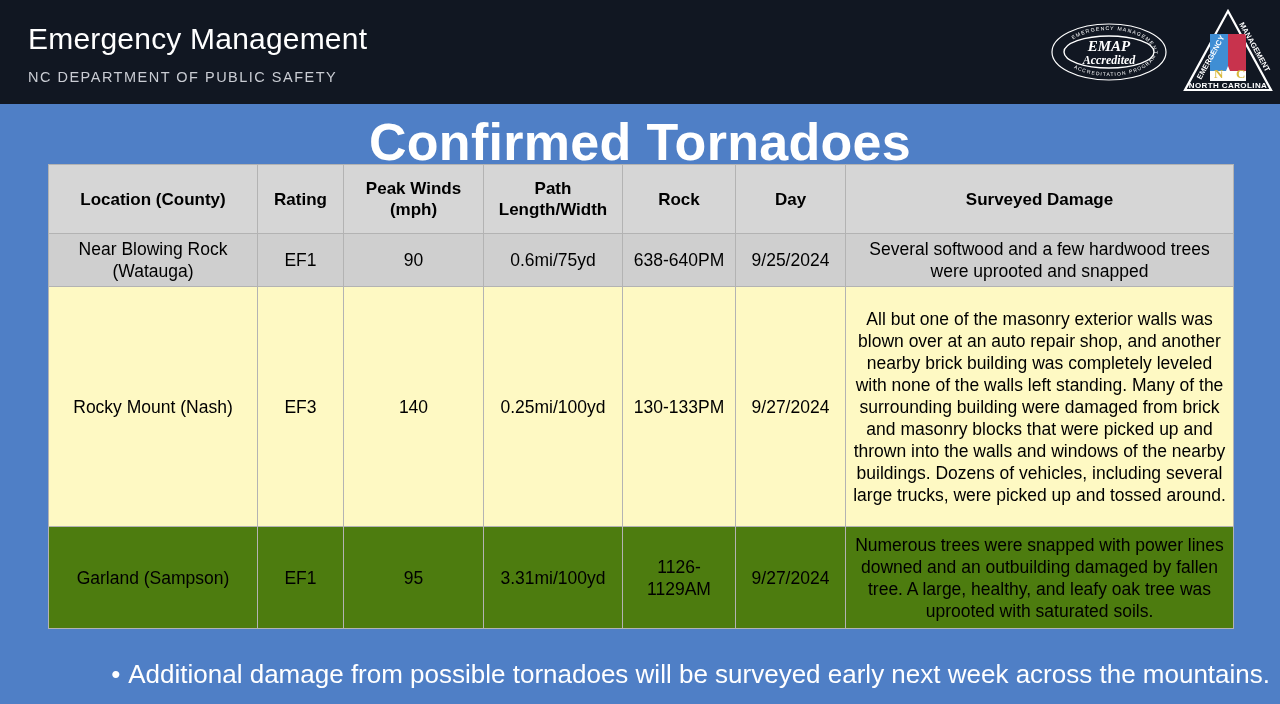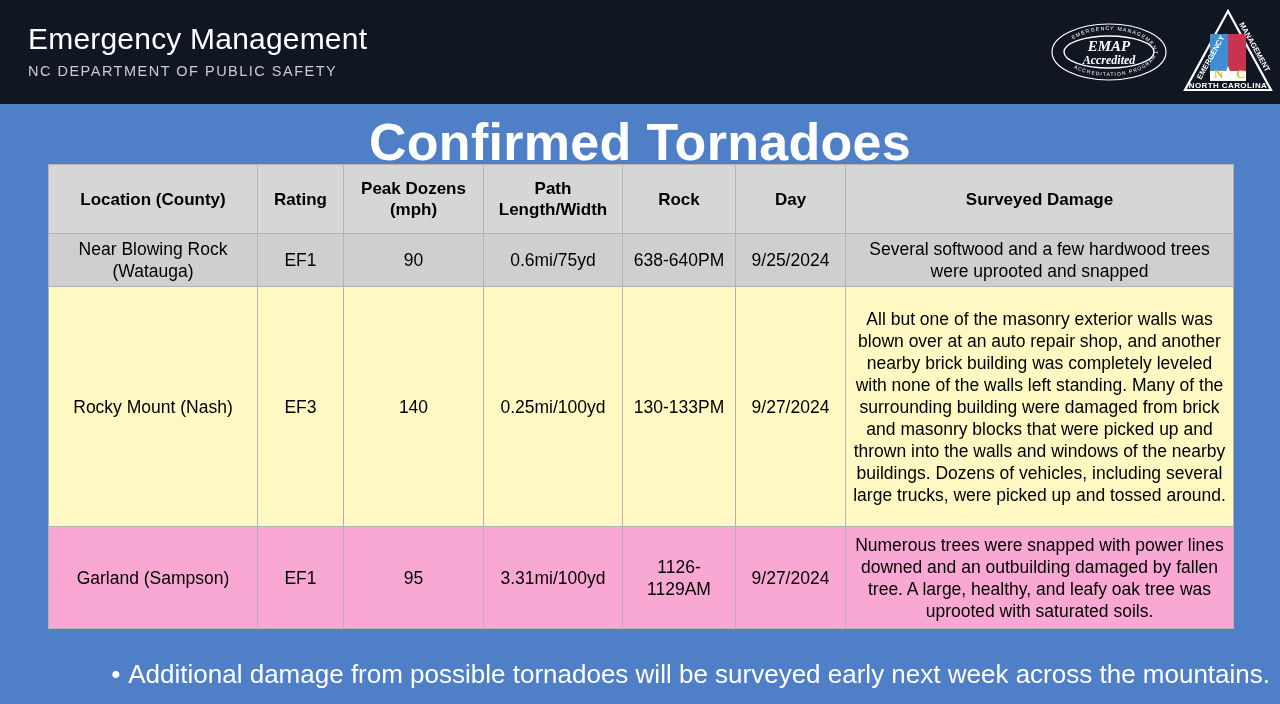--- a/index.html
+++ b/index.html
@@ -53,21 +53,21 @@
     line-height: 34px;
     font-weight: 400;
     letter-spacing: 0.2px;
     white-space: nowrap;
   }
   .brand-sub {
     color: #c9ccd3;
     font-size: 14.5px;
     line-height: 18px;
     letter-spacing: 1.5px;
-    margin-top: 6px;
+    margin-top: 12px;
     white-space: nowrap;
   }
 
   .seals {
     position: absolute;
     right: 6px;
     top: 0;
     height: 104px;
     display: flex;
     align-items: center;
@@ -118,21 +118,21 @@
     line-height: 21px;
     height: 60px;
   }
   table.tornado-table tbody td {
     font-size: 17.5px;
     line-height: 22px;
     font-weight: 400;
   }
   tr.row-0 td { background: #cfcfcf; }
   tr.row-1 td { background: #fef9c3; }
-  tr.row-2 td { background: #f9a8d4; }
+  tr.row-2 td { background: #4d7c0f; }
 
   tr.row-0 { height: 50px; }
   tr.row-1 { height: 240px; }
   tr.row-2 { height: 102px; }
 
   .col-loc   { width: 209px; }
   .col-rate  { width: 86px; }
   .col-wind  { width: 140px; }
   .col-path  { width: 139px; }
   .col-time  { width: 113px; }
@@ -230,21 +230,21 @@
         <col class="col-path">
           <col class="col-time">
           <col class="col-day">
           <col class="col-dmg">
       </colgroup>
       <thead>
         <tr>
           <th>Location (County)</th>
           <th>Rating</th>
           <th>
-            <span>Peak Dozens</span><br>
+            <span>Peak Winds</span><br>
             <span>(mph)</span>
           </th>
           <th>
             <span>Path</span><br>
             <span>Length/Width</span>
           </th>
           <th>Rock</th>
           <th>Day</th>
           <th>Surveyed Damage</th>
         </tr>

